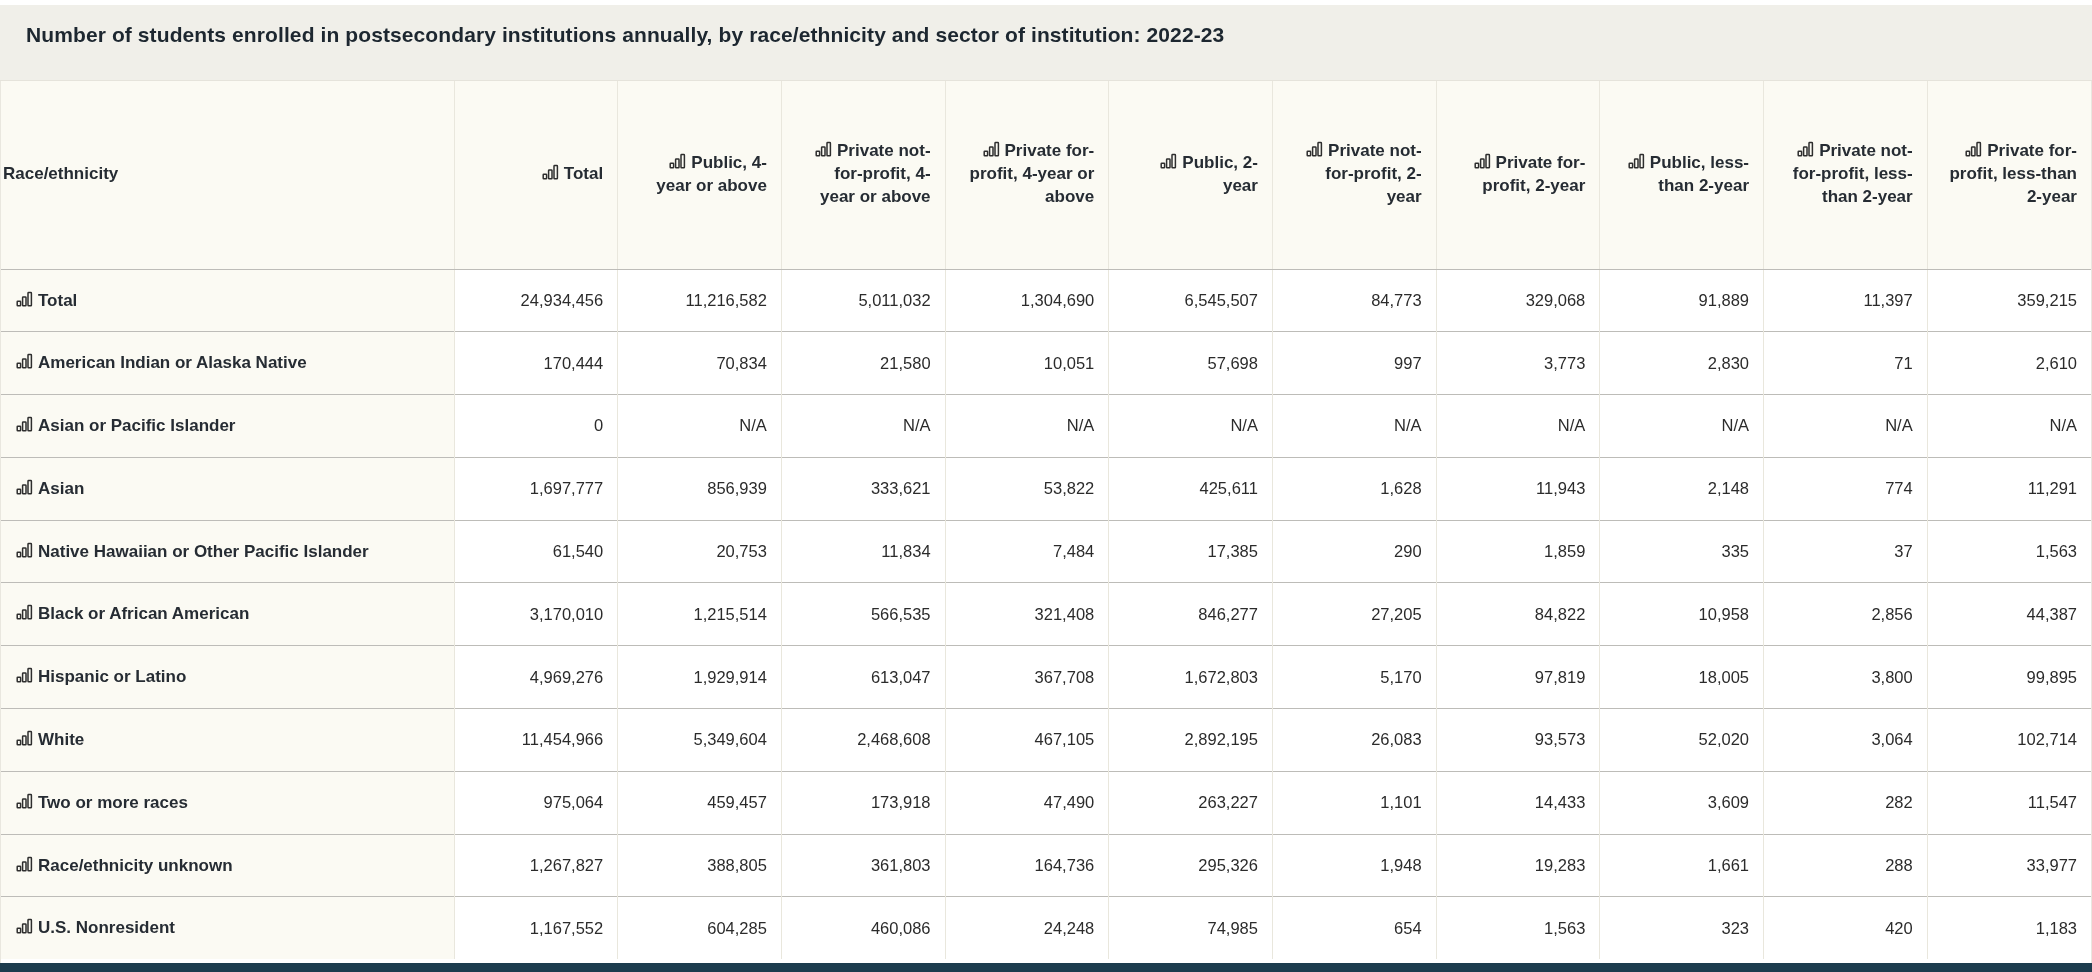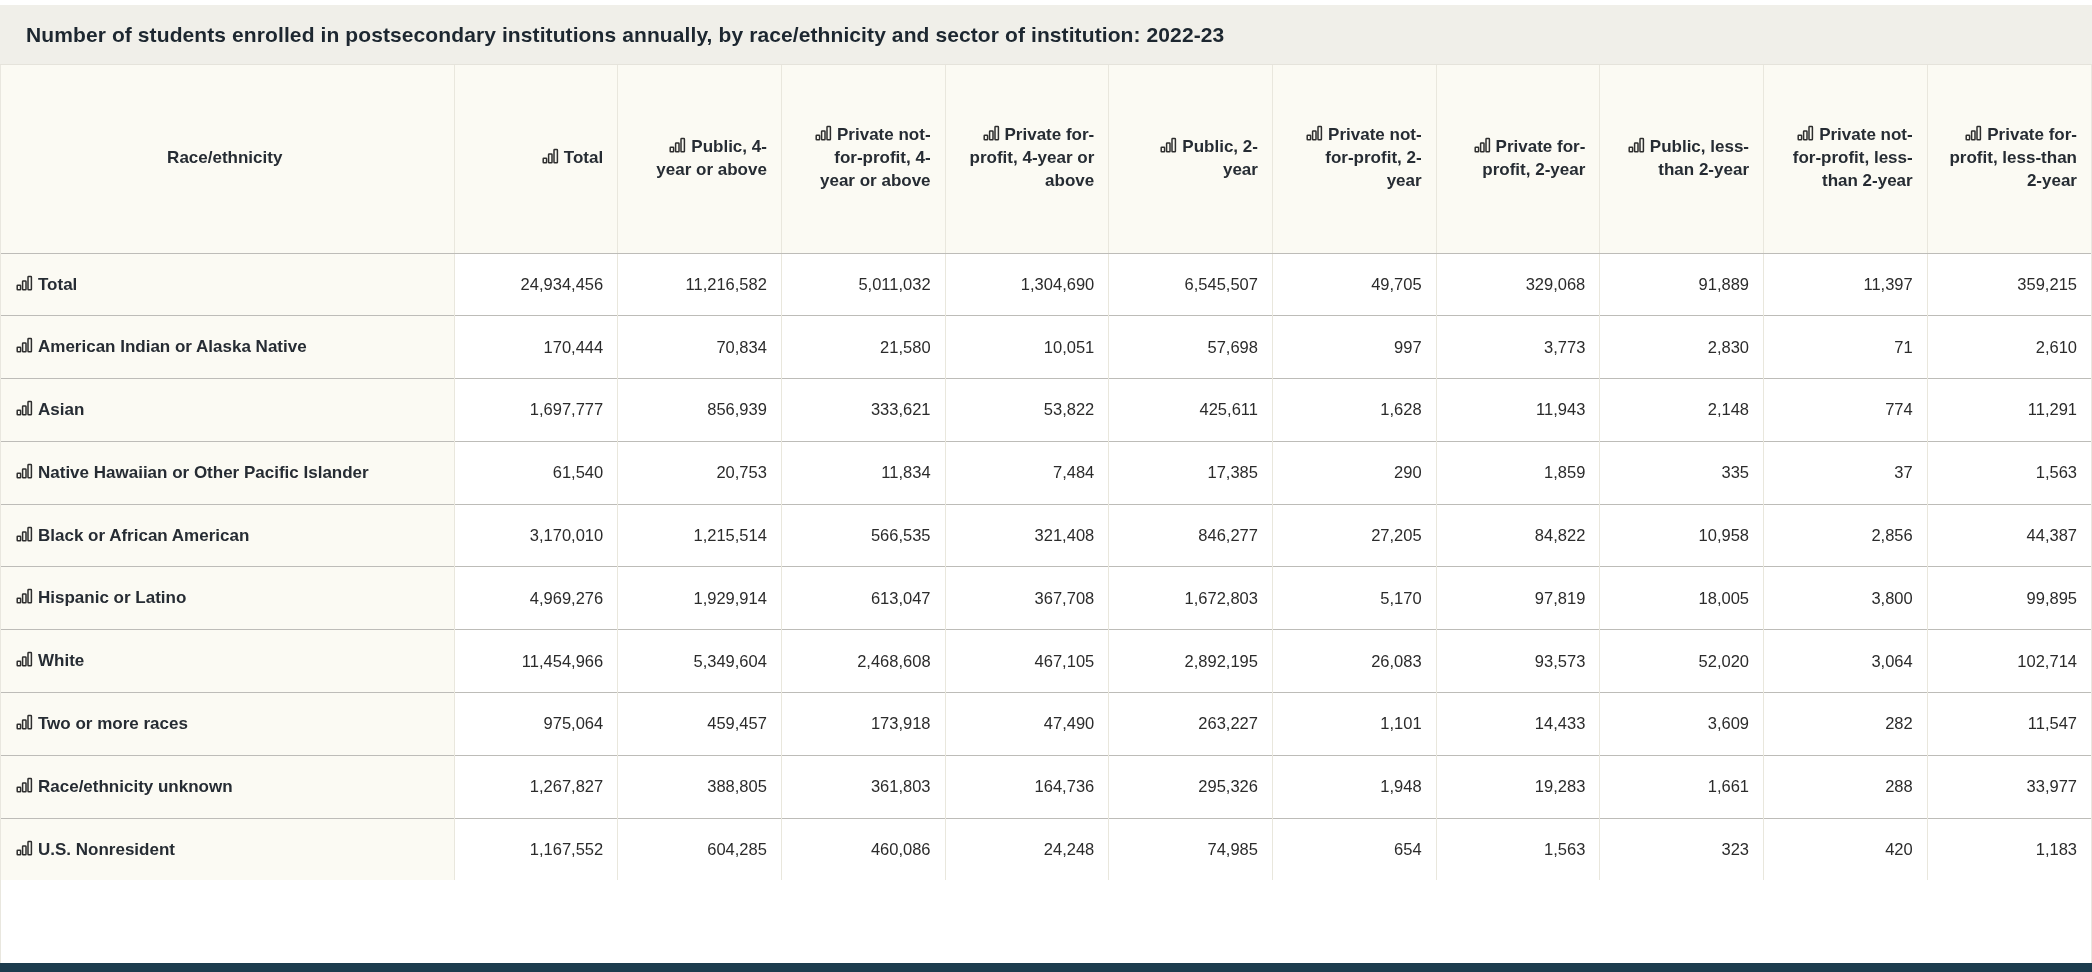--- a/index.html
+++ b/index.html
@@ -13,21 +13,21 @@
     height: 972px;
     overflow: hidden;
     background: #ffffff;
     display: flex;
     flex-direction: column;
   }
   .title-bar {
     margin-top: 5px;
     background: #f0efe9;
     border-bottom: 1px solid #e5e3db;
-    padding: 18px 26px 17px 26px;
+    padding: 18px 26px 33px 26px;
     flex: 0 0 auto;
   }
   .title-bar h1 {
     font-size: 21px;
     font-weight: 700;
     color: #1d2730;
     letter-spacing: 0.1px;
   }
   .table-wrap {
     flex: 1 1 auto;
@@ -45,22 +45,22 @@
     background: #fbfaf3;
     height: 188px;
     vertical-align: middle;
     font-size: 17px;
     font-weight: 700;
     line-height: 1.35;
     color: #262c33;
     border-bottom: 1px solid #bdbcb8;
   }
   thead th.race-header {
-    text-align: center;
-    padding-left: 15px;
+    text-align: left;
+    padding-left: 2px;
     padding-right: 20px;
   }
   thead th.data-col {
     text-align: right;
     padding: 14px 14px 14px 20px;
     border-left: 1px solid #e9e7dd;
   }
   tbody th.row-label {
     background: #fbfaf3;
     text-align: left;
@@ -209,21 +209,21 @@
                   <rect x="1.2" y="10.2" width="3.4" height="4.6" rx="0.6" fill="none" stroke="#2e2e2e" stroke-width="1.5"></rect>
                   <rect x="6.6" y="6" width="3.4" height="8.8" rx="0.6" fill="none" stroke="#2e2e2e" stroke-width="1.5"></rect>
                   <rect x="12" y="1.6" width="3.4" height="13.2" rx="0.6" fill="none" stroke="#2e2e2e" stroke-width="1.5"></rect>
                 </svg></span><span class="rlabel rlabel-text">Total</span>
     </th>
   <td class="num-cell">24,934,456</td>
             <td class="num-cell">11,216,582</td>
             <td class="num-cell">5,011,032</td>
             <td class="num-cell">1,304,690</td>
             <td class="num-cell">6,545,507</td>
-            <td class="num-cell">49,705</td>
+            <td class="num-cell">84,773</td>
             <td class="num-cell">329,068</td>
             <td class="num-cell">91,889</td>
             <td class="num-cell">11,397</td>
             <td class="num-cell">359,215</td>
           </tr>
           <tr>
     <th class="row-label">
       <span class="chart-icon"><svg width="17" height="17" viewBox="0 0 17 17" aria-hidden="true">
                   <rect x="1.2" y="10.2" width="3.4" height="4.6" rx="0.6" fill="none" stroke="#2e2e2e" stroke-width="1.5"></rect>
                   <rect x="6.6" y="6" width="3.4" height="8.8" rx="0.6" fill="none" stroke="#2e2e2e" stroke-width="1.5"></rect>
@@ -240,20 +240,39 @@
             <td class="num-cell">2,830</td>
             <td class="num-cell">71</td>
             <td class="num-cell">2,610</td>
           </tr>
           <tr>
     <th class="row-label">
       <span class="chart-icon"><svg width="17" height="17" viewBox="0 0 17 17" aria-hidden="true">
                   <rect x="1.2" y="10.2" width="3.4" height="4.6" rx="0.6" fill="none" stroke="#2e2e2e" stroke-width="1.5"></rect>
                   <rect x="6.6" y="6" width="3.4" height="8.8" rx="0.6" fill="none" stroke="#2e2e2e" stroke-width="1.5"></rect>
                   <rect x="12" y="1.6" width="3.4" height="13.2" rx="0.6" fill="none" stroke="#2e2e2e" stroke-width="1.5"></rect>
+                </svg></span><span class="rlabel rlabel-text">Asian or Pacific Islander</span>
+    </th>
+  <td class="num-cell">0</td>
+            <td class="num-cell">N/A</td>
+            <td class="num-cell">N/A</td>
+            <td class="num-cell">N/A</td>
+            <td class="num-cell">N/A</td>
+            <td class="num-cell">N/A</td>
+            <td class="num-cell">N/A</td>
+            <td class="num-cell">N/A</td>
+            <td class="num-cell">N/A</td>
+            <td class="num-cell">N/A</td>
+          </tr>
+          <tr>
+    <th class="row-label">
+      <span class="chart-icon"><svg width="17" height="17" viewBox="0 0 17 17" aria-hidden="true">
+                  <rect x="1.2" y="10.2" width="3.4" height="4.6" rx="0.6" fill="none" stroke="#2e2e2e" stroke-width="1.5"></rect>
+                  <rect x="6.6" y="6" width="3.4" height="8.8" rx="0.6" fill="none" stroke="#2e2e2e" stroke-width="1.5"></rect>
+                  <rect x="12" y="1.6" width="3.4" height="13.2" rx="0.6" fill="none" stroke="#2e2e2e" stroke-width="1.5"></rect>
                 </svg></span><span class="rlabel rlabel-text">Asian</span>
     </th>
   <td class="num-cell">1,697,777</td>
             <td class="num-cell">856,939</td>
             <td class="num-cell">333,621</td>
             <td class="num-cell">53,822</td>
             <td class="num-cell">425,611</td>
             <td class="num-cell">1,628</td>
             <td class="num-cell">11,943</td>
             <td class="num-cell">2,148</td>

